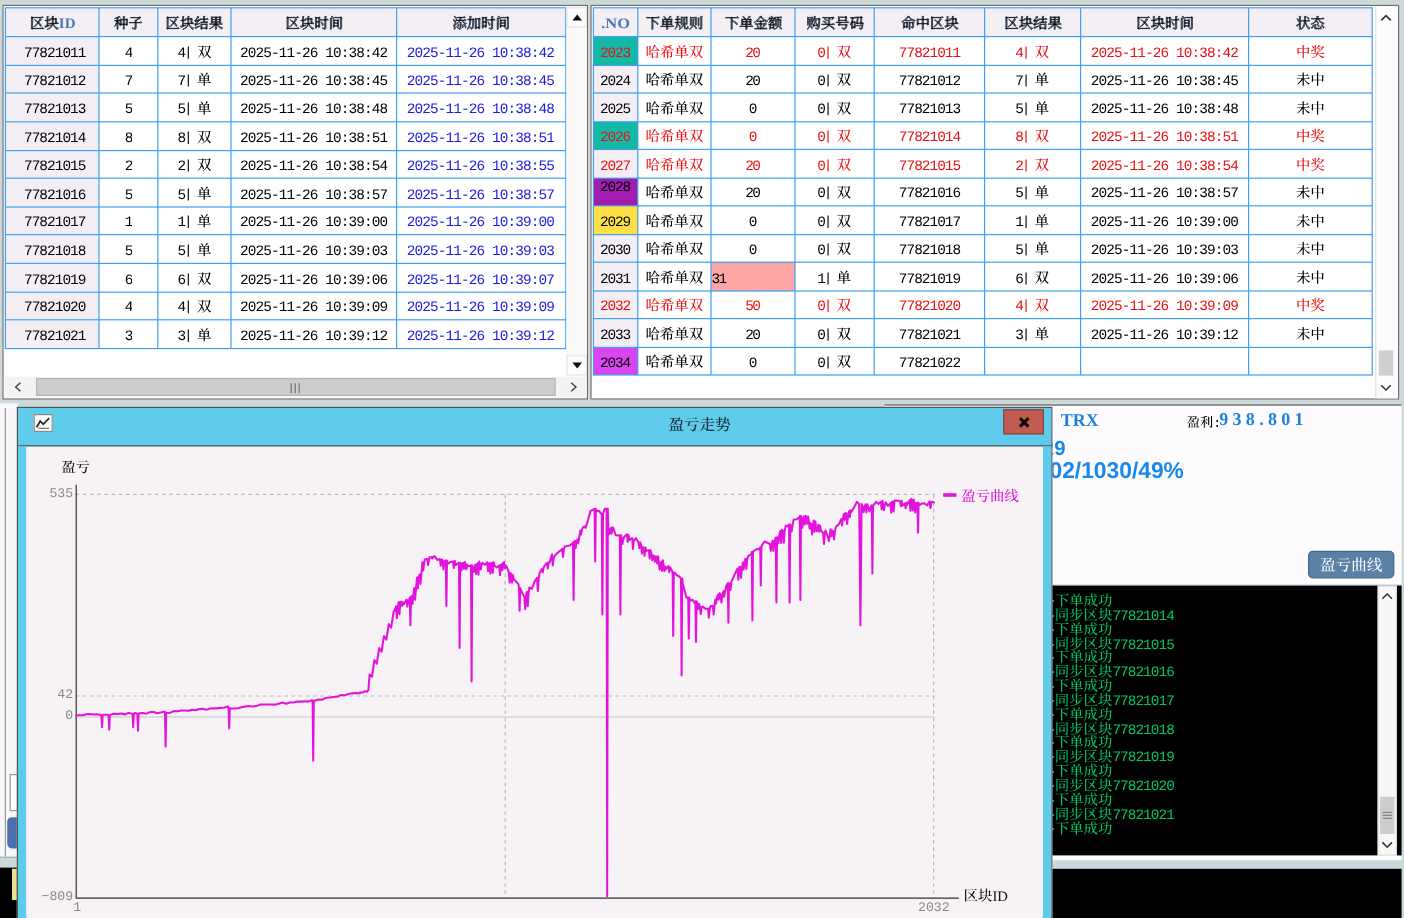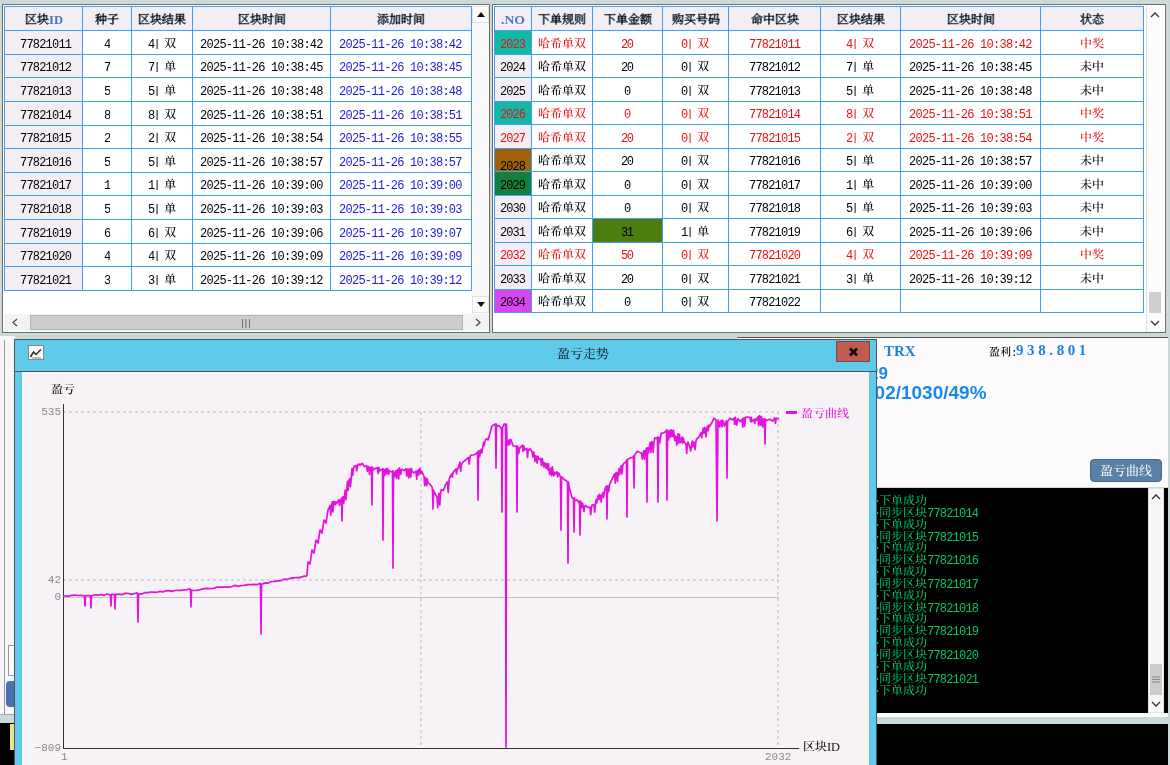--- a/index.html
+++ b/index.html
@@ -680,21 +680,21 @@
     <svg class="r " width="123.5" height="12.0" viewBox="0 -10.56 123.5 12" style="fill:#e81111;">
       <text x="0.0" y="0" font-size="12" font-family="Liberation Mono" textLength="123.5" lengthAdjust="spacing">2025-11-26 10:38:54</text>
     </svg>
   </div>
 <div style="position:absolute;left:1041px;top:125px;width:102px;height:23px;background:#fff;display:flex;align-items:center;justify-content:center">
     <svg class="r " width="24.0" height="12.0" viewBox="0 -10.56 24.0 12" style="fill:#e81111;">
       <use href="#u4e2d" x="0.0"></use>
       <use href="#u5956" x="12.0"></use>
     </svg>
   </div>
-<div style="position:absolute;left:495px;top:149px;width:36px;height:22px;background:#a16207;display:flex;align-items:flex-end;justify-content:center">
+<div style="position:absolute;left:495px;top:149px;width:36px;height:22px;background:#a21caf;display:flex;align-items:flex-start;justify-content:center">
     <svg class="r " width="26.0" height="12.0" viewBox="0 -10.56 26.0 12" style="fill:#000;">
       <text x="0.0" y="0" font-size="12" font-family="Liberation Mono" textLength="26.0" lengthAdjust="spacing">2028</text>
     </svg>
   </div>
 <div style="position:absolute;left:532px;top:149px;width:60px;height:22px;background:#fff;display:flex;align-items:center;justify-content:center">
     <svg class="r " width="48.0" height="12.0" viewBox="0 -10.56 48.0 12" style="fill:#000;">
       <use href="#u54c8" x="0.0"></use>
       <use href="#u5e0c" x="12.0"></use>
       <use href="#u5355" x="24.0"></use>
       <use href="#u53cc" x="36.0"></use>
@@ -726,21 +726,21 @@
     <svg class="r " width="123.5" height="12.0" viewBox="0 -10.56 123.5 12" style="fill:#000;">
       <text x="0.0" y="0" font-size="12" font-family="Liberation Mono" textLength="123.5" lengthAdjust="spacing">2025-11-26 10:38:57</text>
     </svg>
   </div>
 <div style="position:absolute;left:1041px;top:149px;width:102px;height:22px;background:#fff;display:flex;align-items:center;justify-content:center">
     <svg class="r " width="24.0" height="12.0" viewBox="0 -10.56 24.0 12" style="fill:#000;">
       <use href="#u672a" x="0.0"></use>
       <use href="#u4e2d" x="12.0"></use>
     </svg>
   </div>
-<div style="position:absolute;left:495px;top:172px;width:36px;height:23px;background:#15803d;display:flex;align-items:center;justify-content:center">
+<div style="position:absolute;left:495px;top:172px;width:36px;height:23px;background:#fde047;display:flex;align-items:center;justify-content:center">
     <svg class="r " width="26.0" height="12.0" viewBox="0 -10.56 26.0 12" style="fill:#000;">
       <text x="0.0" y="0" font-size="12" font-family="Liberation Mono" textLength="26.0" lengthAdjust="spacing">2029</text>
     </svg>
   </div>
 <div style="position:absolute;left:532px;top:172px;width:60px;height:23px;background:#fff;display:flex;align-items:center;justify-content:center">
     <svg class="r " width="48.0" height="12.0" viewBox="0 -10.56 48.0 12" style="fill:#000;">
       <use href="#u54c8" x="0.0"></use>
       <use href="#u5e0c" x="12.0"></use>
       <use href="#u5355" x="24.0"></use>
       <use href="#u53cc" x="36.0"></use>
@@ -831,21 +831,21 @@
     </svg>
   </div>
 <div style="position:absolute;left:532px;top:219px;width:60px;height:23px;background:#fff;display:flex;align-items:center;justify-content:center">
     <svg class="r " width="48.0" height="12.0" viewBox="0 -10.56 48.0 12" style="fill:#000;">
       <use href="#u54c8" x="0.0"></use>
       <use href="#u5e0c" x="12.0"></use>
       <use href="#u5355" x="24.0"></use>
       <use href="#u53cc" x="36.0"></use>
     </svg>
   </div>
-<div style="position:absolute;left:593px;top:219px;width:69px;height:23px;background:#4d7c0f;display:flex;align-items:center;justify-content:center">
+<div style="position:absolute;left:593px;top:219px;width:69px;height:23px;background:#fca5a5;display:flex;align-items:center;">
     <svg class="r " width="13.0" height="12.0" viewBox="0 -10.56 13.0 12" style="fill:#000;">
       <text x="0.0" y="0" font-size="12" font-family="Liberation Mono" textLength="13.0" lengthAdjust="spacing">31</text>
     </svg>
   </div>
 <div style="position:absolute;left:663px;top:219px;width:65px;height:23px;background:#fff;display:flex;align-items:center;justify-content:center">
     <svg class="r " width="28.2" height="12.0" viewBox="0 -10.56 28.2 12" style="fill:#000;">
       <text x="0.0" y="0" font-size="12" font-family="Liberation Mono" textLength="12.6" lengthAdjust="spacing">1|</text>
       <use href="#u5355" x="16.2"></use>
     </svg>
   </div>

